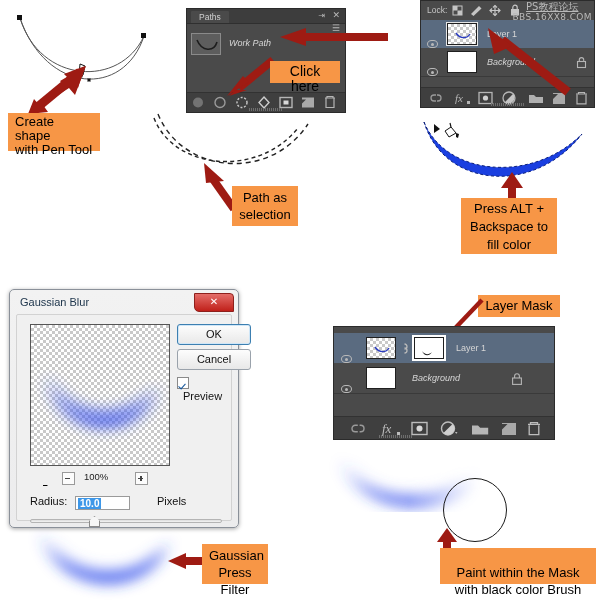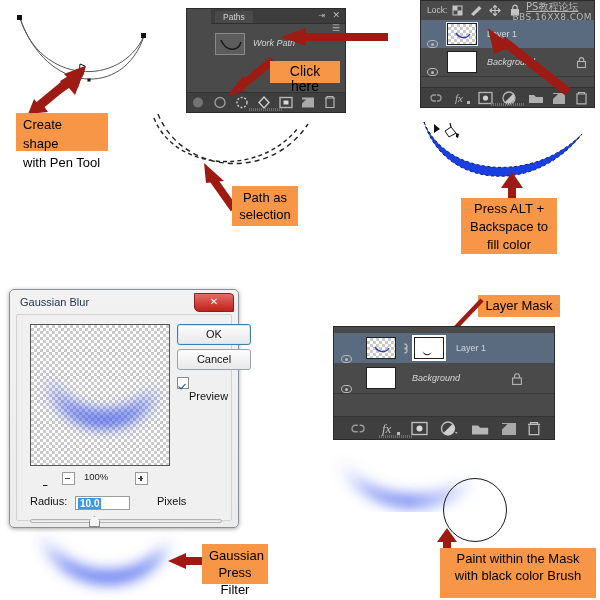--- a/index.html
+++ b/index.html
@@ -174,24 +174,24 @@
   </svg>
 
   <svg class="abs" style="left:28px;top:66px;width:58px;height:48px" viewBox="0 0 58 48">
     <g fill="#9E1B13">
       <polygon points="58,0 32,15 38,22 12,40 6,33 0,48 20,46 15,39 41,22 47,29"></polygon>
     </g>
     <path d="M6,44 L52,6" stroke="#9E1B13" stroke-width="9" stroke-linecap="butt"></path>
     <polygon points="57,0 36,8 50,22" fill="#9E1B13"></polygon>
   </svg>
 
-  <div class="callout" style="left:16px;top:113px;width:92px;height:38px;line-height:19px;padding-top:2px;text-align:left">Create shape
+  <div class="callout" style="left:8px;top:113px;width:92px;height:38px;line-height:14px;padding-top:2px;text-align:left">Create shape
 with Pen Tool</div>
 
-  <div class="ps-panel" style="left:186px;top:8px;width:160px;height:105px;padding-left:24px;">
+  <div class="ps-panel" style="left:186px;top:8px;width:160px;height:105px;">
     <div class="ps-titlebar">
       <div class="ps-tab">Paths</div>
       <span class="abs" style="right:20px;top:2px;color:#b9b9b9;font-size:8px;">⇥</span>
       <span class="abs" style="right:5px;top:1px;color:#b9b9b9;font-size:9px;">✕</span>
       <span class="abs" style="right:5px;top:14px;color:#b9b9b9;font-size:9px;">☰</span>
     </div>
 
     <div class="ps-row" style="margin-top:6px;height:28px;border-bottom:none;">
       <div class="thumb abs" style="left:4px;top:3px;width:30px;height:22px;background:#5d5d5d;border-color:#8a8a8a;">
         <svg style="width:30px;height:22px" viewBox="0 0 30 22">
@@ -376,21 +376,21 @@
         <span class="stepbox abs" style="left:32px;top:1px;"></span>
         <span class="abs" style="left:54px;top:1px;font-size:9.5px;color:#222;">100%</span>
         <span class="stepbox plus abs" style="left:88px;top:1px;"></span>
       </div>
 
       
       <div class="win-btn primary" style="left:160px;top:9px;">OK</div>
       <div class="win-btn" style="left:160px;top:34px;">Cancel</div>
       <div class="abs" style="left:160px;top:62px;font-size:11px;color:#111;">
         <span class="chk"></span>
-        <span style="margin-left:12px;">Preview</span>
+        <span style="margin-left:6px;">Preview</span>
       </div>
 
       
       <div class="lbl" style="left:13px;top:180px;">Radius:</div>
       <div class="radius-input abs" style="left:58px;top:178px;font-weight:bold;">
         <span>10.0</span>
       </div>
       <div class="lbl" style="left:122px;top:180px;margin-left:18px;">Pixels</div>
 
       <div class="slider-track" style="left:13px;top:204px;width:192px;"></div>
@@ -505,16 +505,16 @@
     </g>
   </svg>
 
   <div class="abs" style="left:443px;top:478px;width:62px;height:62px;border:1.2px solid #1a1a1a;border-radius:50%;"></div>
 
   <svg class="abs" style="left:436px;top:528px;width:22px;height:34px" viewBox="0 0 22 34">
     <path d="M11,34 V12" stroke="#9E1B13" stroke-width="8"></path>
     <polygon points="11,0 21,14 1,14" fill="#9E1B13"></polygon>
   </svg>
 
-  <div class="callout" style="left:440px;top:548px;width:156px;height:50px;line-height:17px;padding-top:2px;">Paint within the Mask
+  <div class="callout" style="left:440px;top:548px;width:156px;height:36px;line-height:17px;padding-top:16px;">Paint within the Mask
 with black color Brush</div>
 
 </div>
 
 </body></html>

